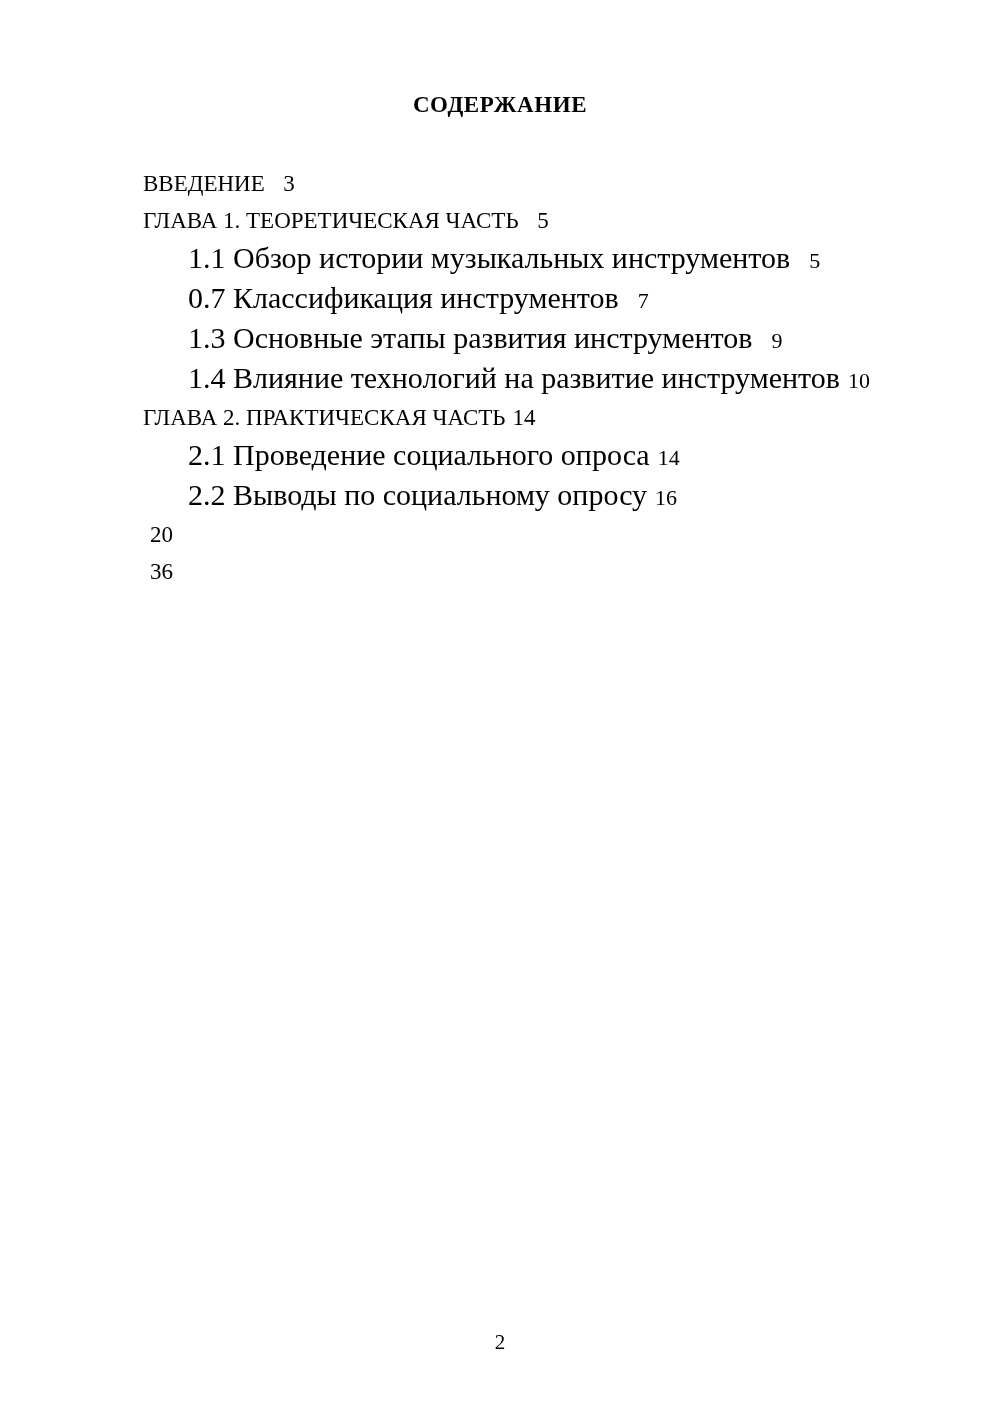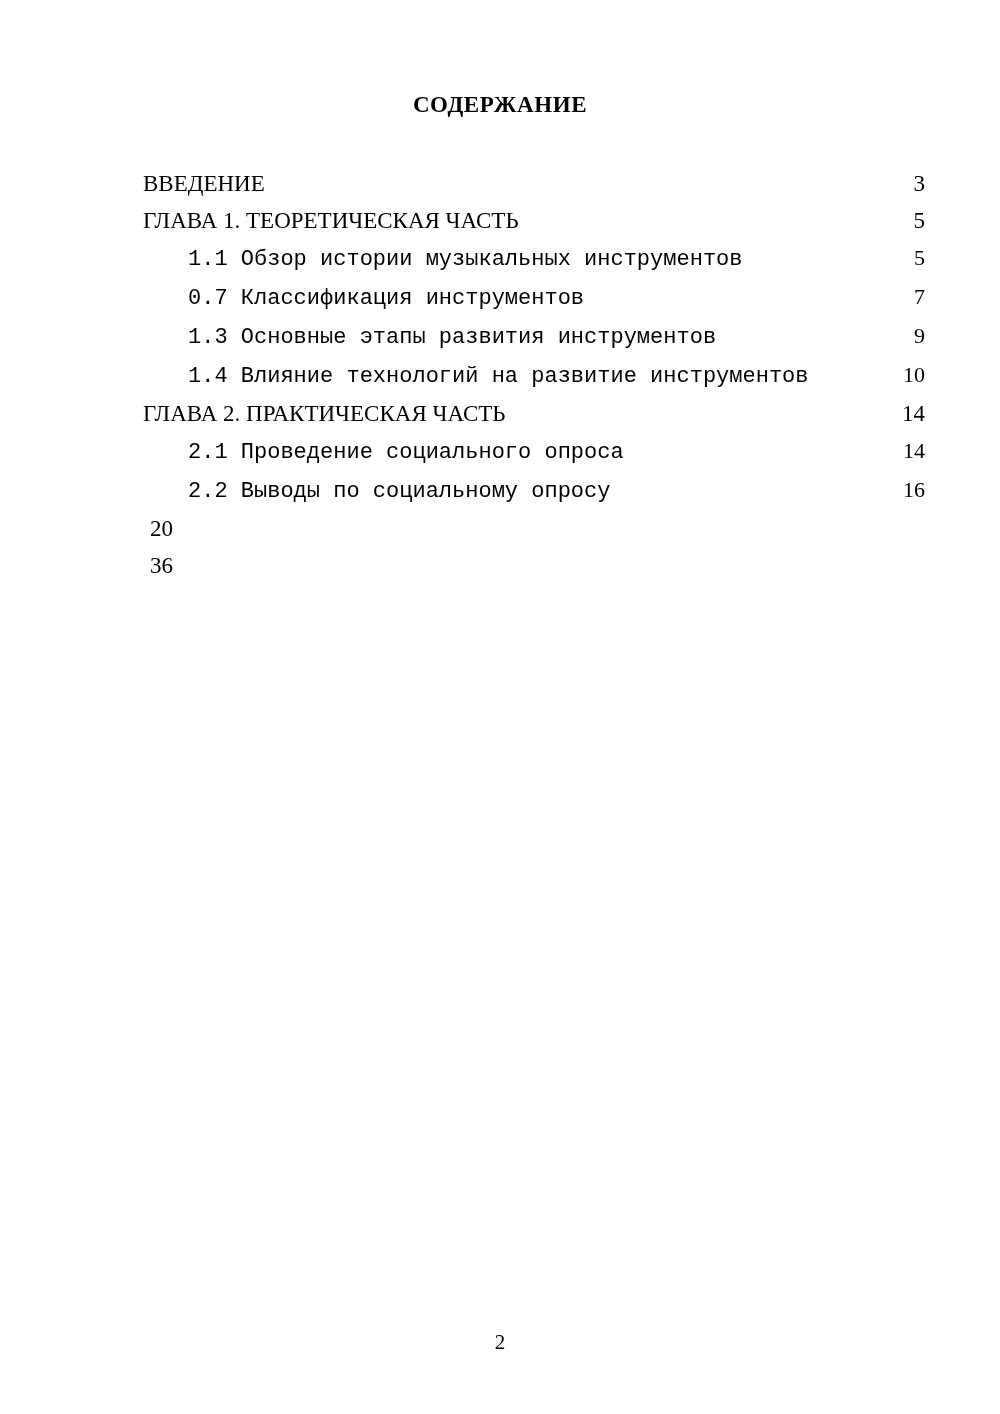--- a/index.html
+++ b/index.html
@@ -35,40 +35,38 @@
   }
   .toc {
     position: absolute;
     top: 165px;
     left: 143px;
     width: 782px;
   }
   .toc-row {
     display: flex;
     align-items: baseline;
-    justify-content: space-between;
+    justify-content: flex-start;
     font-size: 23px;
     line-height: 37px;
     white-space: nowrap;
-    gap: 39px;
   }
   .toc-row .label {
     text-align: left;
   }
   .toc-row .page-num {
     text-align: right;
     min-width: 30px;
   }
   .level-1 .label {
     padding-left: 0;
   }
   .level-2 .label {
     padding-left: 45px;
-    font-size: 22px;
-    font-family: Liberation Mono, monospace;
+    font-size: 30px;
   }
   .level-2 .page-num {
     font-size: 22px;
   }
   .footer-page {
     position: absolute;
     left: 0;
     width: 1000px;
     top: 1330px;
     text-align: center;

